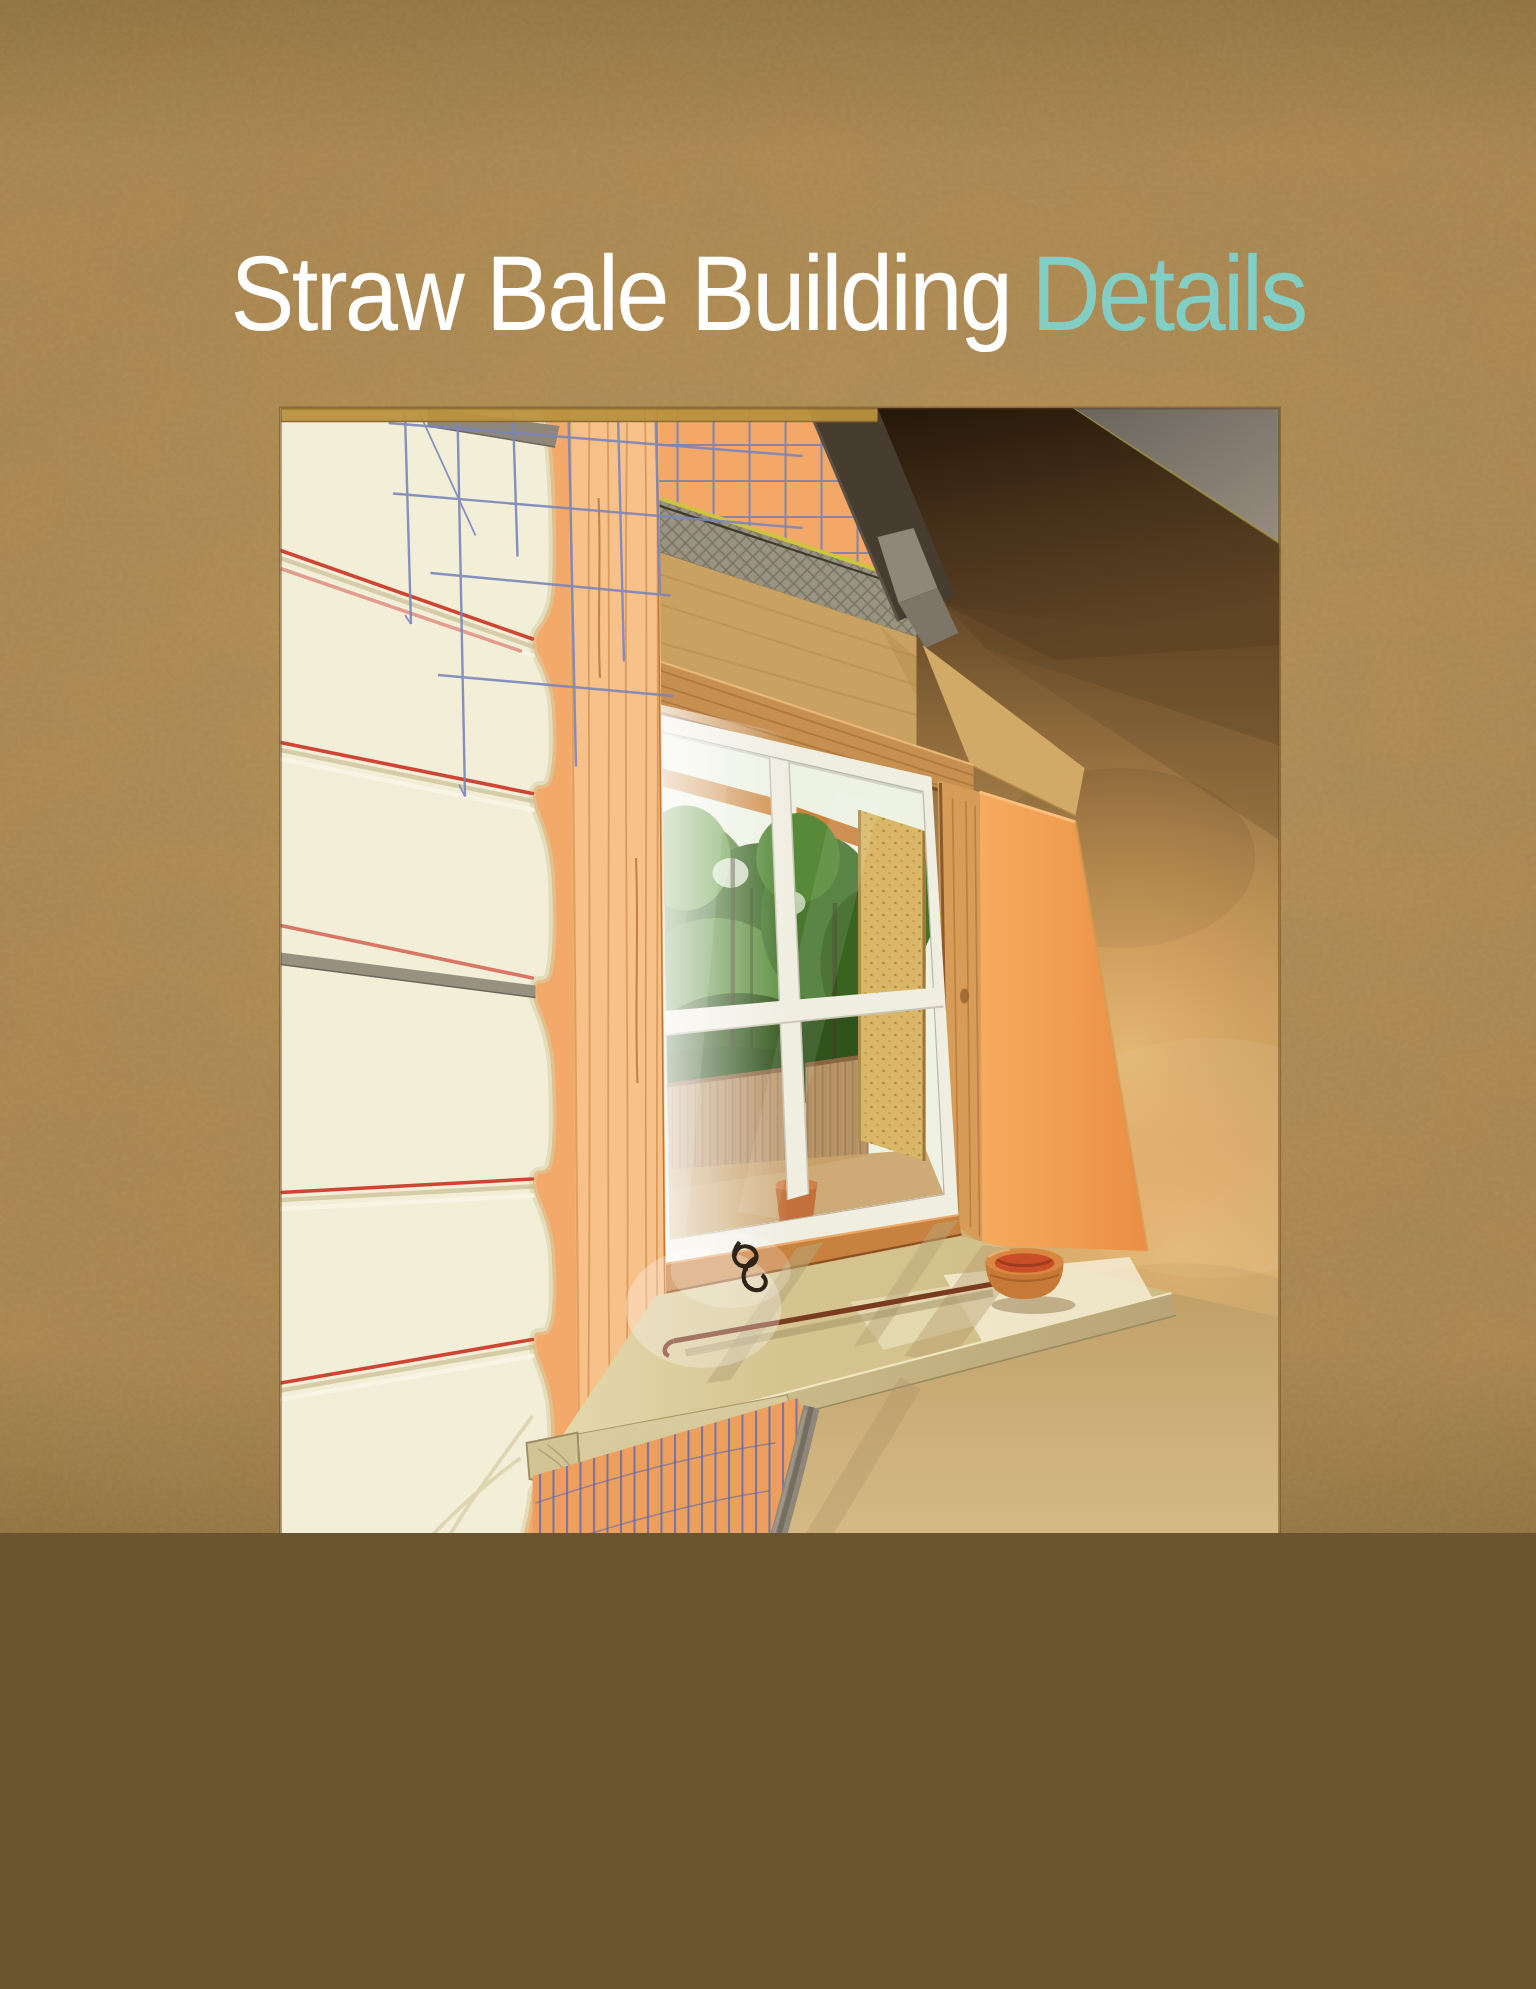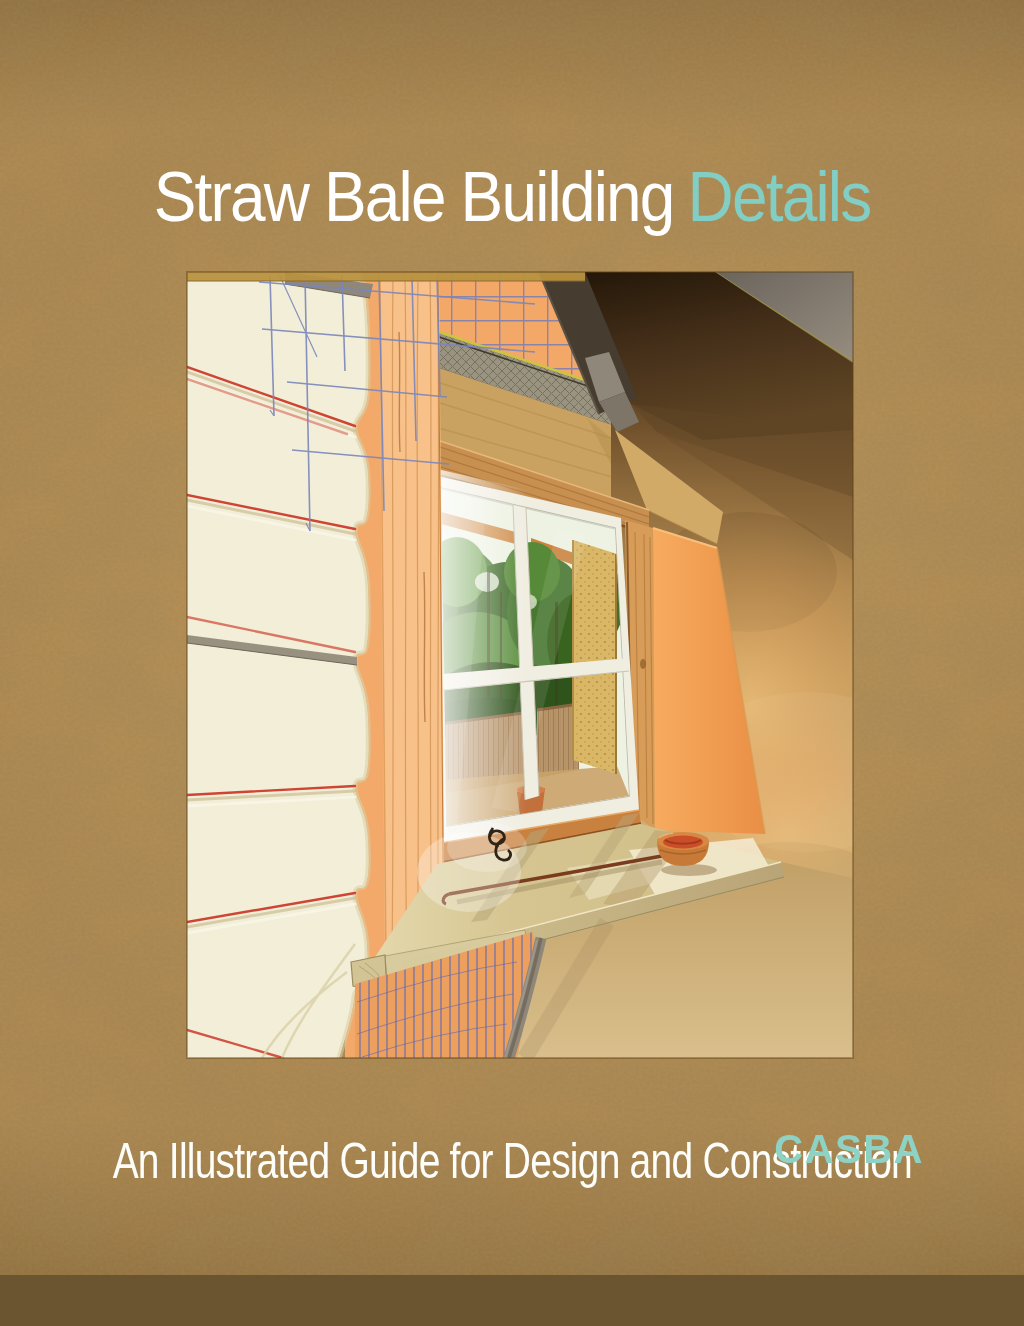--- a/index.html
+++ b/index.html
@@ -1,18 +1,18 @@
 <!DOCTYPE html>
 <html style="--accent: #82cec4; --logo: #8ed2c6;"><head>
 <meta charset="utf-8">
 <style>
   html,body{margin:0;padding:0;background:#6b5530;}
   .cover{
     position:relative;
-    width:1024px;height:1275px;
+    width:1024px;height:1022px;
     margin:0 auto;
     overflow:hidden;
     font-family:"Liberation Sans", sans-serif;
     background:
       linear-gradient(rgba(70,52,24,.22), rgba(70,52,24,0) 10%, rgba(70,52,24,0) 88%, rgba(70,52,24,.20)),
       radial-gradient(ellipse 80% 58% at 52% 47%, rgba(196,160,98,.50), rgba(196,160,98,0) 72%),
       radial-gradient(ellipse 130% 105% at 50% 50%, #ab8750 52%, #997942 84%, #8a6c3a 100%);
   }
   .texture{position:absolute;left:0;top:0;z-index:1;pointer-events:none;}
   .art{position:absolute;left:187px;top:272px;width:666px;height:786px;margin:0;z-index:2;

